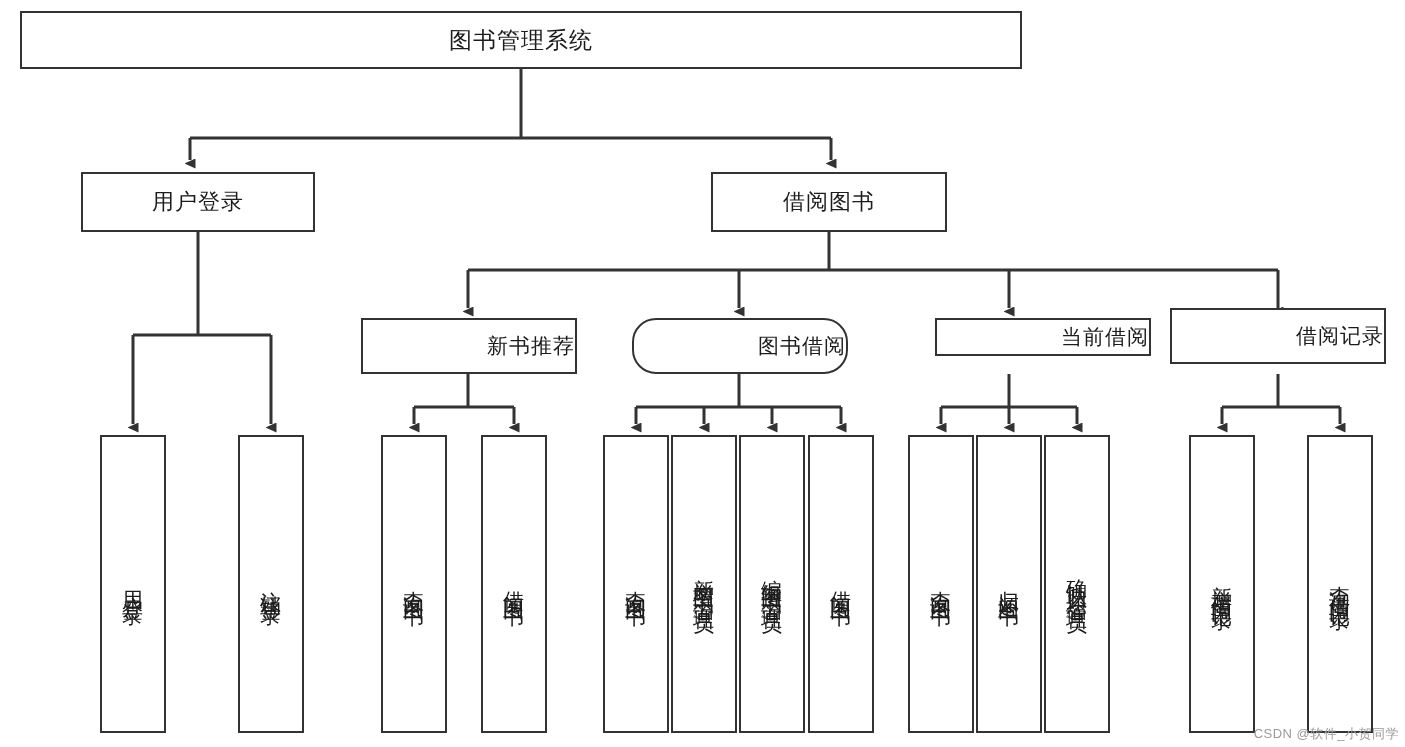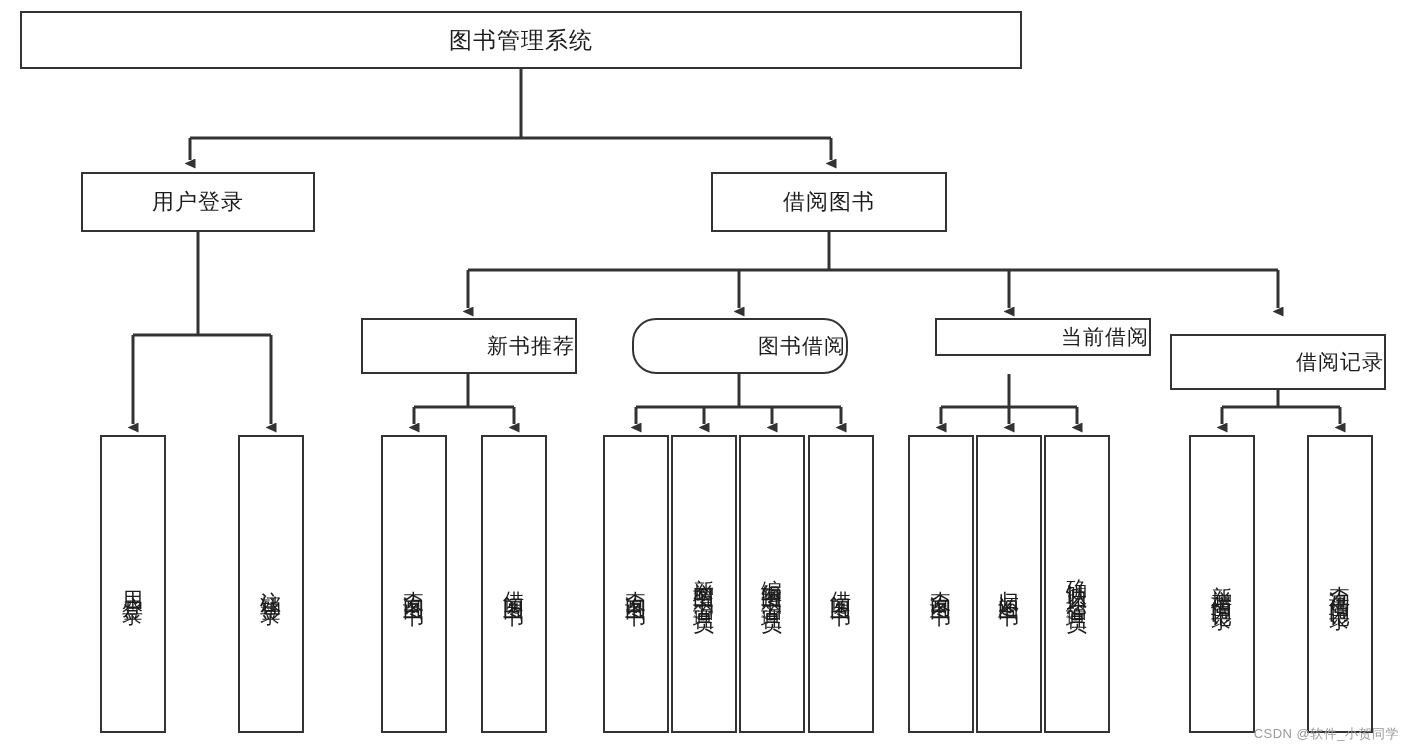--- a/index.html
+++ b/index.html
@@ -135,21 +135,21 @@
 
   <div class="node lvl3" style="left:361px;top:318px;width:216px;height:56px;">
     <span>新书推荐</span>
   </div>
   <div class="node lvl3" style="left:632px;top:318px;width:216px;height:56px;border-radius:24px;">
     <span>图书借阅</span>
   </div>
   <div class="node lvl3" style="left:935px;top:318px;width:216px;height:38px;font-family:Liberation Mono, monospace;">
     <span>当前借阅</span>
   </div>
-  <div class="node lvl3" style="left:1170px;top:334px;width:216px;height:56px;">
+  <div class="node lvl3" style="left:1170px;top:308px;width:216px;height:56px;">
     <span>借阅记录</span>
   </div>
 
   <div class="node leaf" style="left:100px;top:435px;width:66px;height:298px;">
     <span class="vtext">用户登录</span>
   </div>
   <div class="node leaf" style="left:238px;top:435px;width:66px;height:298px;">
     <span class="vtext">注销登录</span>
   </div>
 

